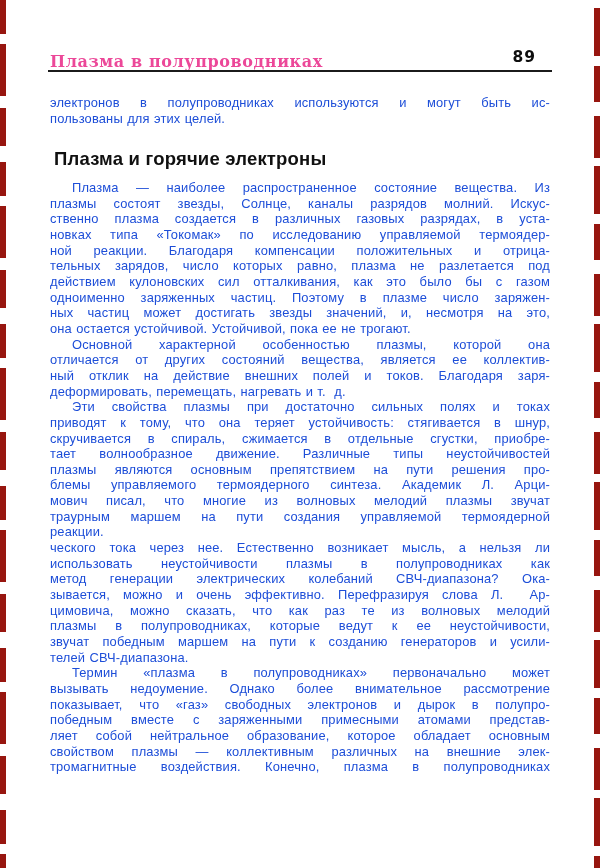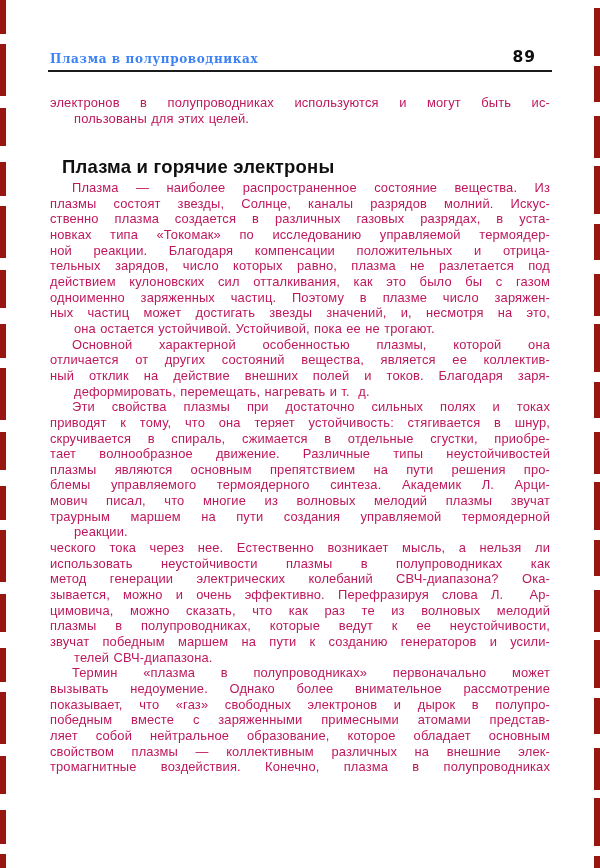--- a/index.html
+++ b/index.html
@@ -16,22 +16,22 @@
     font-family: "Liberation Sans", sans-serif;
     color: var(--text);
   }
   .page { position: absolute; inset: 0; }
 
   
   .running { position: absolute; left: 50px; right: 52px; top: 48px; height: 18px; }
   .running-head {
     position: absolute; left: 0; top: 4px;
     font-family: "DejaVu Serif", serif;
-    font-weight: bold; font-size: 12px; letter-spacing: 0.6px;
-    color: #3b82f6;
+    font-weight: bold; font-size: 16px; letter-spacing: 0.6px;
+    color: #ec4899;
   }
   .page-number {
     position: absolute; right: 12px; top: 0;
     font-family: "DejaVu Sans", sans-serif;
     font-weight: bold; font-size: 15.5px; letter-spacing: 1px;
     color: #0e0e0e;
   }
   .rule {
     position: absolute; left: 48px; width: 504px; top: 70px; height: 2px;
     background: var(--rule);
@@ -42,27 +42,27 @@
   .intro   { top: 95px; }
   .bodytxt { top: 180px; }
 
   .line {
     font-size: 12.9px;
     line-height: 15.65px;
     letter-spacing: 0.15px;
     word-spacing: 0.6px;
     text-align: justify;
     text-align-last: justify;
-    color: #be185d;
+    color: #1d4ed8;
   }
-  .line.endline { text-align-last: left; margin-left: 24px; }
+  .line.endline { text-align-last: left; }
   .line.indent  { text-indent: 22px; }
 
   .section-heading {
-    position: absolute; left: 50px; top: 144px; margin: 12px;
+    position: absolute; left: 50px; top: 144px; margin: 4px;
     font-family: "Liberation Sans", sans-serif;
     font-weight: 700; font-size: 18.5px; letter-spacing: 0.2px;
     color: #101010;
   }
 
   
   .edge { position: absolute; top: 0; bottom: 0; width: 6px; }
   .edge-left {
     left: 0;
     background: repeating-linear-gradient(180deg,

